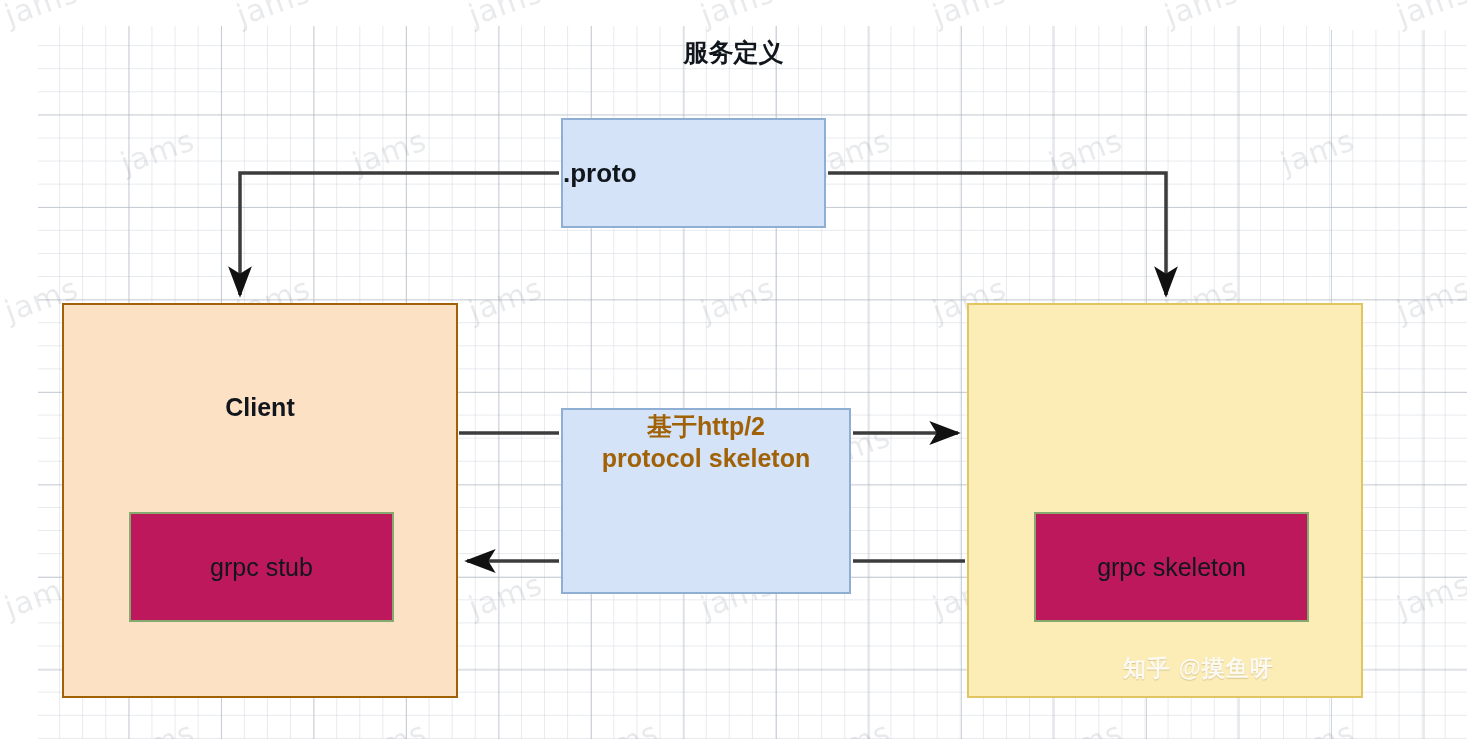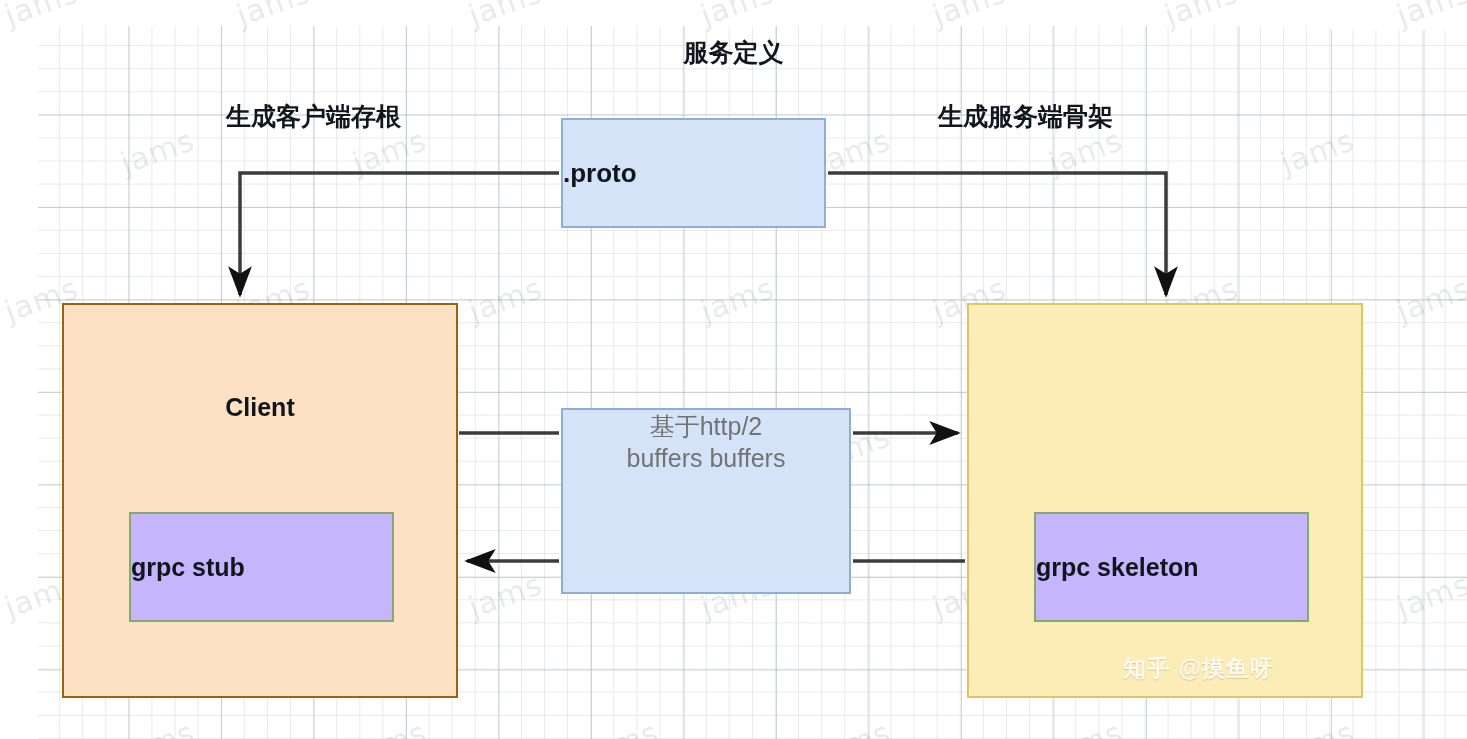--- a/index.html
+++ b/index.html
@@ -96,22 +96,22 @@
     font-weight: bold;
     color: #11161d;
   }
 
   .node-transport {
     left: 561px;  top: 408px;
     width: 290px; height: 186px;
     background: #d4e3f7;
     border: 2px solid #8faed4;
     font-size: 25px;
-    font-weight: normal;
-    color: #737373;
+    font-weight: bold;
+    color: #a16207;
     line-height: 1.28;
     flex-direction: column;
   }
 
   .node-client {
     left: 62px;   top: 303px;
     width: 396px; height: 395px;
     background: #fde1c5;
     border: 2px solid #a16207;
     align-items: flex-start;
@@ -135,25 +135,25 @@
     font-size: 25px;
     font-weight: bold;
     color: #11161d;
   }
 
   .node-inner {
     position: absolute;
     box-sizing: border-box;
     display: flex;
     align-items: center;
-    justify-content: flex-start;
-    background: #c4b5fd;
+    justify-content: center;
+    background: #be185d;
     border: 2px solid #86a96f;
     font-size: 25px;
-    font-weight: bold;
+    font-weight: normal;
     color: #11161d;
   }
   .inner-stub     { left: 65px; top: 207px; width: 265px; height: 110px; }
   .inner-skeleton { left: 65px; top: 207px; width: 275px; height: 110px; }
 
   
   .label {
     position: absolute;
     font-size: 25px;
     font-weight: bold;
@@ -256,30 +256,28 @@
 
     <path class="edge-path" d="M 459,433 L 559,433"></path>
     <path class="edge-path" d="M 853,433 L 958,433" marker-end="url(#arrowhead)"></path>
 
     <path class="edge-path" d="M 965,561 L 853,561"></path>
     <path class="edge-path" d="M 559,561 L 467,561" marker-end="url(#arrowhead)"></path>
   </svg>
 
   <div class="label label-diagram-title">服务定义</div>
 
-  <div class="label label-left">生成客户端存根</div>
-  <div class="label label-right">生成服务端骨架</div>
 
   <div class="node node-proto">
     <span>.proto</span>
   </div>
 
   <div class="node node-transport">
     <span>基于http/2</span>
-    <span>buffers buffers</span>
+    <span>protocol skeleton</span>
   </div>
 
   <div class="node node-client">
     <div class="node-title">Client</div>
     <div class="node-inner inner-stub">
       <span>grpc stub</span>
     </div>
   </div>
 
   <div class="node node-server">

